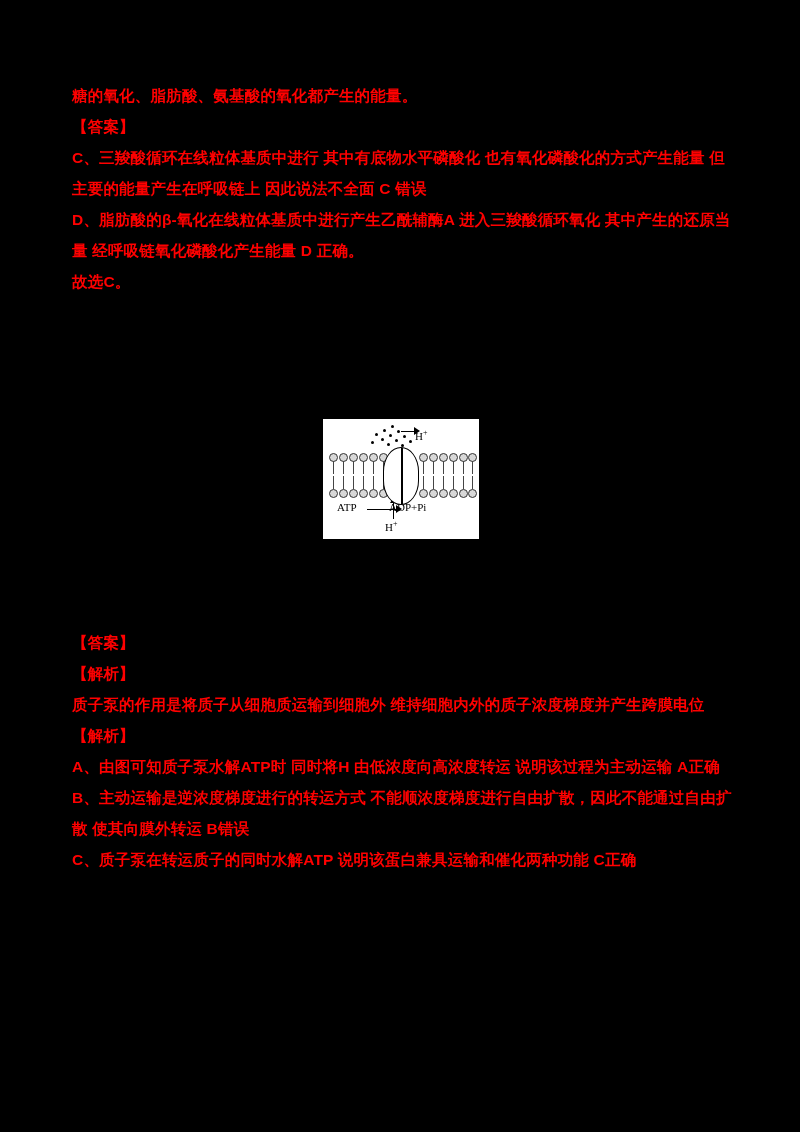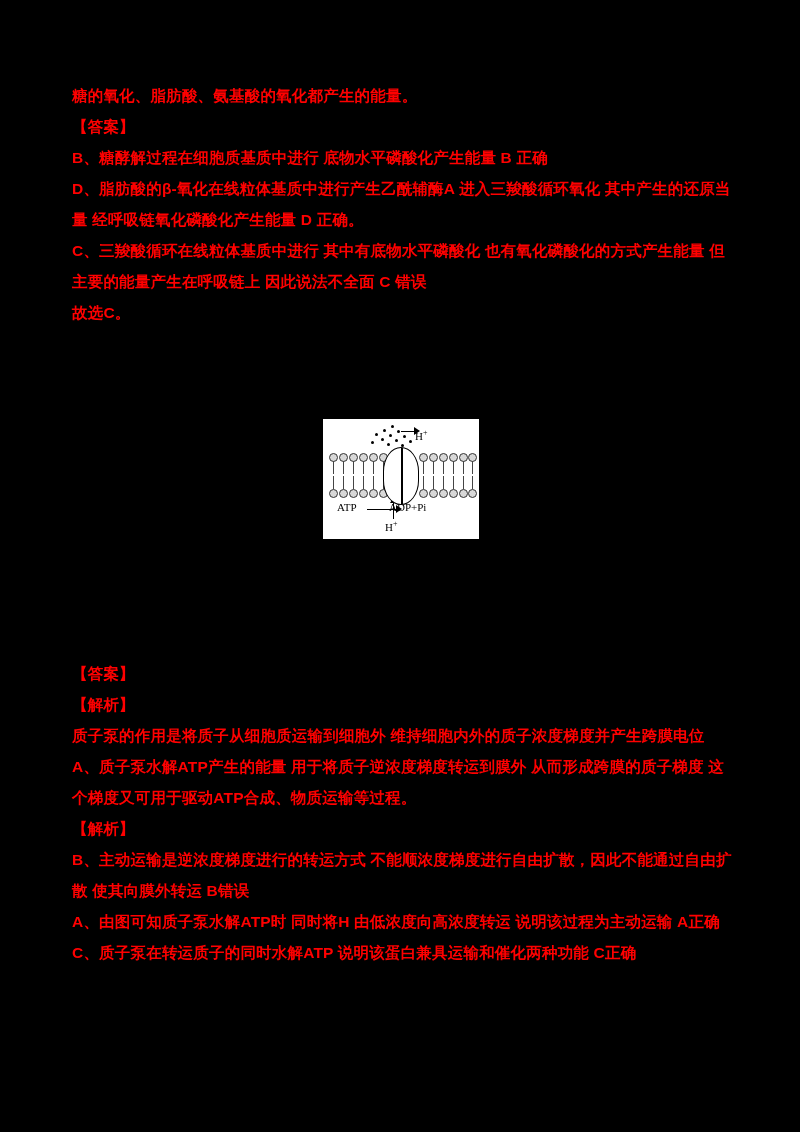--- a/index.html
+++ b/index.html
@@ -116,36 +116,34 @@
 </head>
 <body>
 
 <div class="page">
 
   <div class="doc-body">
 
     <div>
       <div class="line">糖的氧化、脂肪酸、氨基酸的氧化都产生的能量。</div>
       <div class="line">【答案】</div>
-      <div class="line">B、糖酵解过程在细胞质基质中进行 底物水平磷酸化产生能量 B 正确</div>
+      <div class="line">C、三羧酸循环在线粒体基质中进行 其中有底物水平磷酸化 也有氧化磷酸化的方式产生能量 但主要的能量产生在呼吸链上 因此说法不全面 C 错误</div>
       <div class="line">D、脂肪酸的β-氧化在线粒体基质中进行产生乙酰辅酶A 进入三羧酸循环氧化 其中产生的还原当量 经呼吸链氧化磷酸化产生能量 D 正确。</div>
-      <div class="line">C、三羧酸循环在线粒体基质中进行 其中有底物水平磷酸化 也有氧化磷酸化的方式产生能量 但主要的能量产生在呼吸链上 因此说法不全面 C 错误</div>
       <div class="line">故选C。</div>
     </div>
 
     <div style="height:330px"></div>
 
     <div>
       <div class="line">【答案】</div>
       <div class="line">【解析】</div>
       <div class="line">质子泵的作用是将质子从细胞质运输到细胞外 维持细胞内外的质子浓度梯度并产生跨膜电位</div>
-      <div class="line">A、质子泵水解ATP产生的能量 用于将质子逆浓度梯度转运到膜外 从而形成跨膜的质子梯度 这个梯度又可用于驱动ATP合成、物质运输等过程。</div>
       <div class="line">【解析】</div>
+      <div class="line">A、由图可知质子泵水解ATP时 同时将H 由低浓度向高浓度转运 说明该过程为主动运输 A正确</div>
       <div class="line">B、主动运输是逆浓度梯度进行的转运方式 不能顺浓度梯度进行自由扩散，因此不能通过自由扩散 使其向膜外转运 B错误</div>
-      <div class="line">A、由图可知质子泵水解ATP时 同时将H 由低浓度向高浓度转运 说明该过程为主动运输 A正确</div>
       <div class="line">C、质子泵在转运质子的同时水解ATP 说明该蛋白兼具运输和催化两种功能 C正确</div>
     </div>
 
   </div>
 
   <div class="figure-wrap">
     <div class="figure-inner">
 
       <div class="dot" style="left:52px; top:14px;"></div>
       <div class="dot" style="left:60px; top:10px;"></div>

